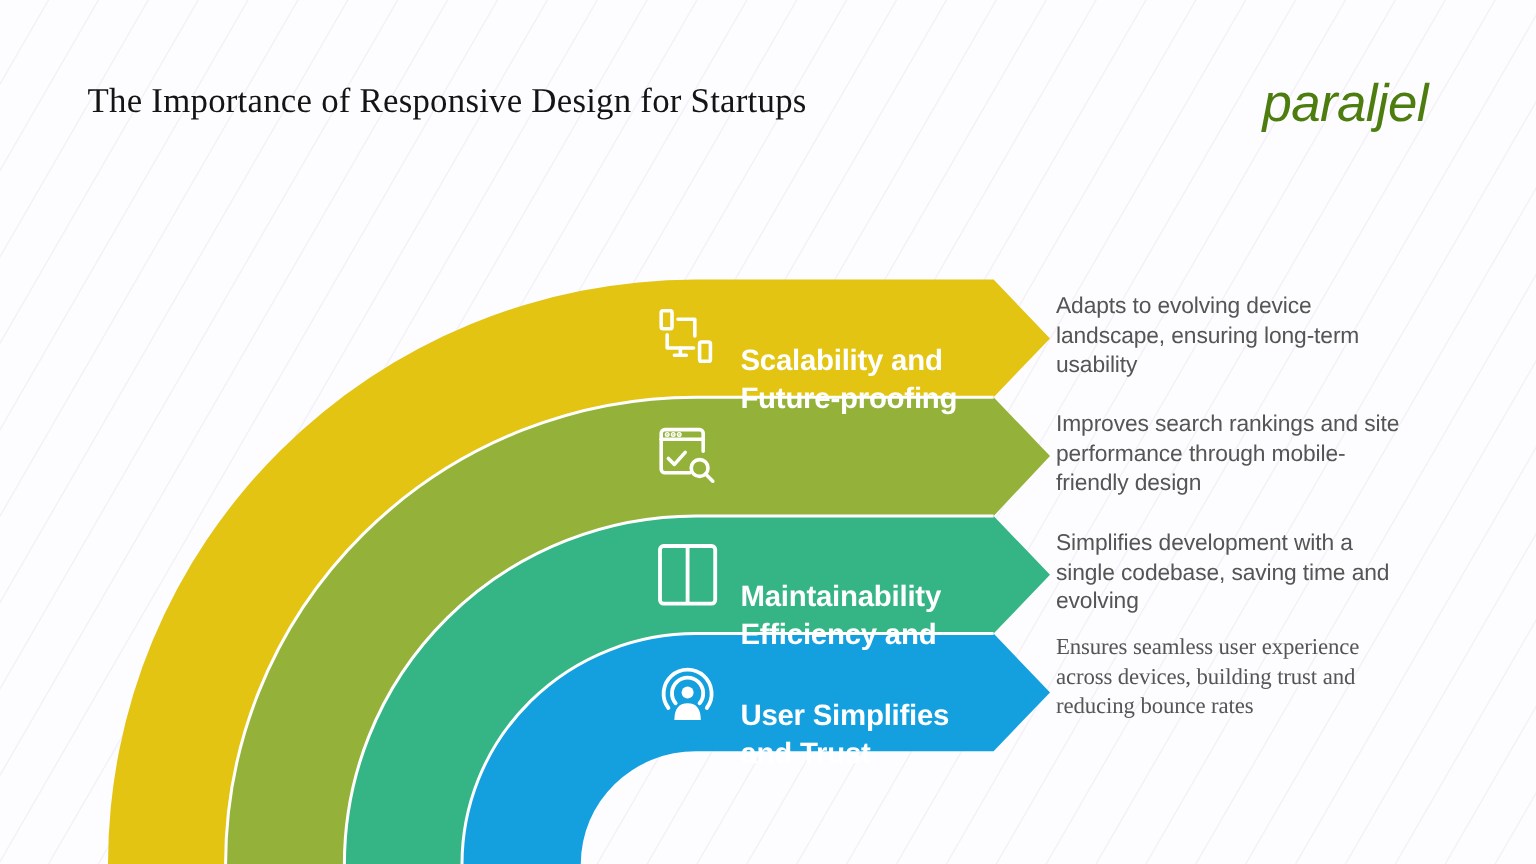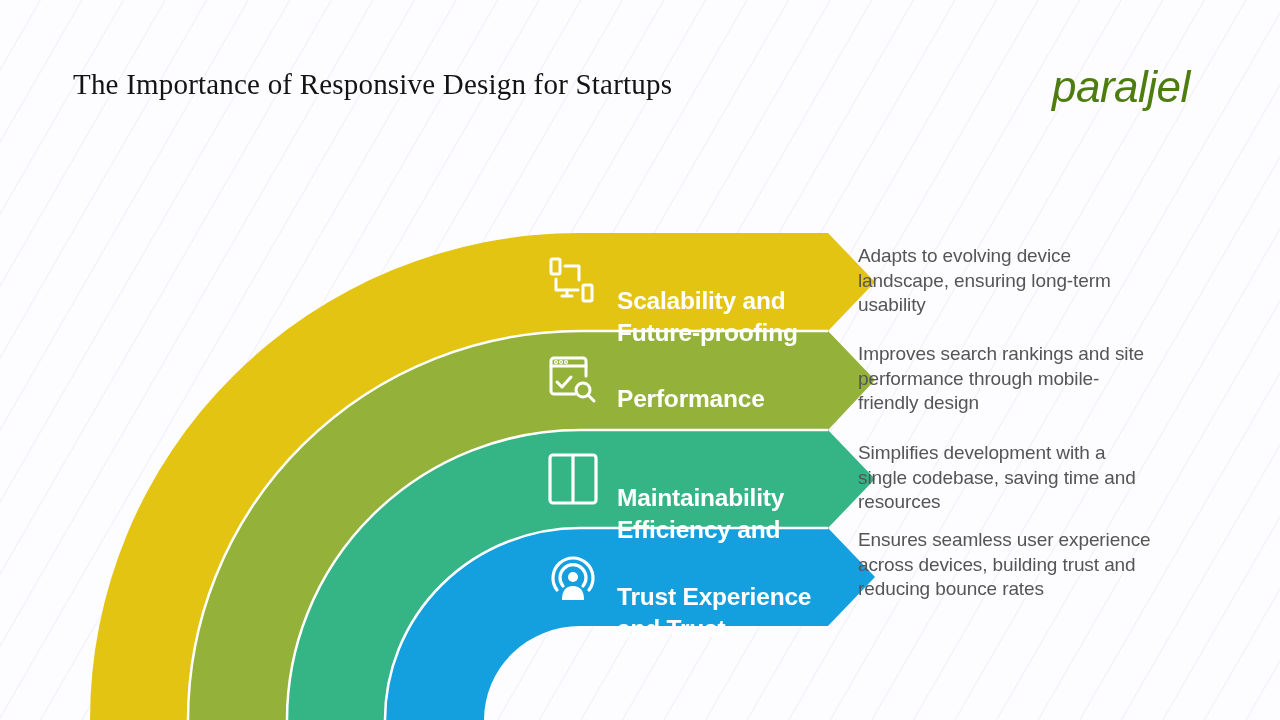--- a/index.html
+++ b/index.html
@@ -20,21 +20,21 @@
     font-size: 44px; font-style: italic; color: #4d7c0f; letter-spacing: -0.5px;
     white-space: nowrap;
   }
   svg.diagram { position: absolute; left: 0; top: 0; }
   .band-label {
     position: absolute; left: 617px; color: #ffffff; font-weight: bold;
     font-size: 24.5px; line-height: 32px; white-space: nowrap; letter-spacing: -0.2px; margin-top: 36px;
   }
   .band-icon { position: absolute; left: 545px; width: 56px; height: 56px; }
   .desc {
-    position: absolute; left: 858px; width: 300px; color: #555555;
+    position: absolute; left: 880px; width: 300px; color: #555555;
     font-size: 19px; line-height: 24.7px; letter-spacing: -0.1px;
   }
 </style>
 </head>
 <body>
 
 <div class="title">The Importance of Responsive Design for Startups</div>
 <div class="logo">paraljel</div>
 
 <svg class="diagram" width="1280" height="720" viewBox="0 0 1280 720">
@@ -74,21 +74,20 @@
     <path d="M6 14 H41"></path>
     <circle cx="11" cy="10" r="0.6" fill="#fff"></circle>
     <circle cx="16" cy="10" r="0.6" fill="#fff"></circle>
     <circle cx="21" cy="10" r="0.6" fill="#fff"></circle>
     <path d="M12 30 L17 35 L26 25"></path>
     <circle cx="38" cy="38" r="7"></circle>
     <path d="M43 43 L49 49"></path>
   </svg>
 </div>
 <div class="band-label" style="top:347px;">
-  <div>Performance</div>
 </div>
 
 <div class="band-icon" style="top:451px;">
   <svg width="56" height="56" viewBox="0 0 56 56" fill="none" stroke="#fff" stroke-width="3.2" stroke-linejoin="round">
     <rect x="5" y="4" width="46" height="48" rx="3"></rect>
     <path d="M28 4 V52"></path>
   </svg>
 </div>
 <div class="band-label" style="top:446px;">
   <div>Maintainability</div>
@@ -97,20 +96,20 @@
 
 <div class="band-icon" style="top:550px;">
   <svg width="56" height="56" viewBox="0 0 56 56" fill="none" stroke="#fff" stroke-width="3.2" stroke-linecap="round">
     <path d="M12 40 A20 20 0 1 1 44 40"></path>
     <path d="M18 36 A13 13 0 1 1 38 36"></path>
     <circle cx="28" cy="27" r="5" fill="#fff" stroke="none"></circle>
     <path d="M17 50 Q17 36 28 36 Q39 36 39 50 Z" fill="#fff" stroke="none"></path>
   </svg>
 </div>
 <div class="band-label" style="top:545px;">
-  <div>Trust Experience</div>
+  <div>User Simplifies</div>
   <div>and Trust</div>
 </div>
 
 <div class="desc" style="top:244px;">Adapts to evolving device landscape, ensuring long-term usability</div>
 <div class="desc" style="top:342px;">Improves search rankings and site performance through mobile-friendly design</div>
-<div class="desc" style="top:441px;">Simplifies development with a single codebase, saving time and resources</div>
-<div class="desc" style="top:528px;">Ensures seamless user experience across devices, building trust and reducing bounce rates</div>
+<div class="desc" style="top:441px;">Simplifies development with a single codebase, saving time and evolving</div>
+<div class="desc" style="top:528px;font-family:Liberation Serif, serif;">Ensures seamless user experience across devices, building trust and reducing bounce rates</div>
 
 </body></html>

